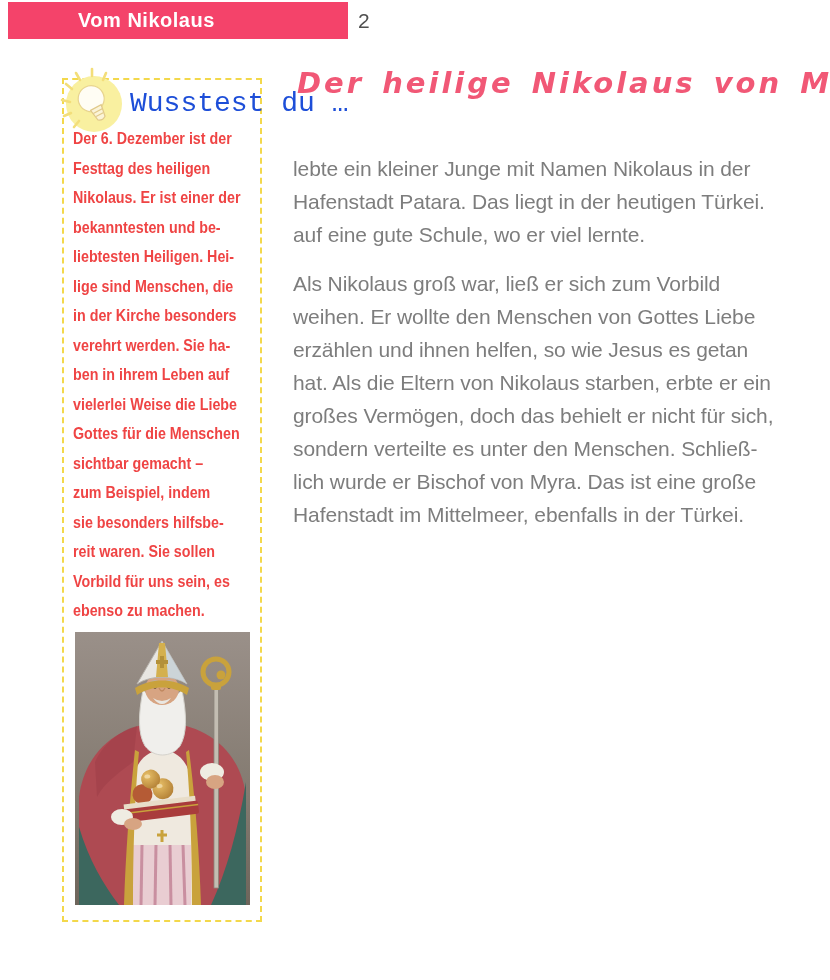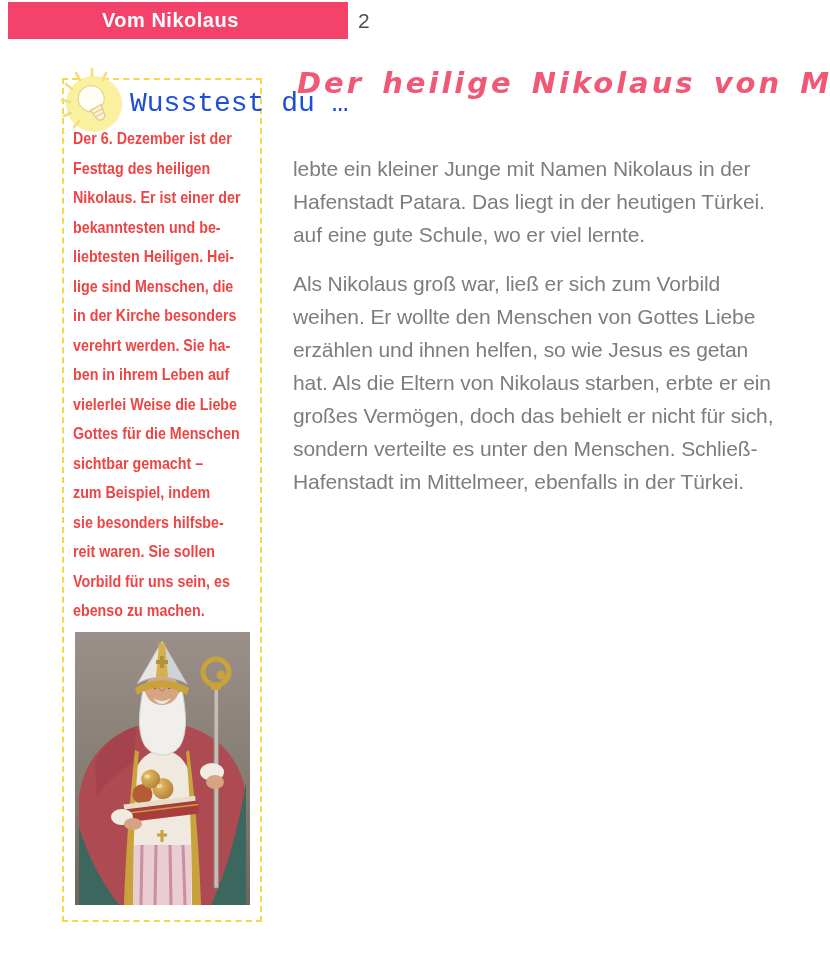--- a/index.html
+++ b/index.html
@@ -3,21 +3,21 @@
 <meta charset="utf-8">
 <style>
   html,body{margin:0;padding:0;background:#fff;}
   .page{position:relative;width:830px;height:980px;background:#fff;overflow:hidden;
         font-family:"Liberation Sans",sans-serif;}
 
   
   .header-bar{position:absolute;left:8px;top:2px;width:340px;height:37px;
               background:#f4436a;display:flex;align-items:center;}
   .header-bar span{color:#fff;font-size:20px;font-weight:bold;letter-spacing:.5px;
-                   padding-left:94px;}
+                   padding-left:70px;}
   .page-number{position:absolute;left:358px;top:9px;color:#4f4f4f;font-size:21px;}
 
   
   .infobox{position:absolute;left:62px;top:78px;width:200px;height:844px;
            border:2px dashed #f3d84b;box-sizing:border-box;}
   .bulb{position:absolute;left:-10px;top:-16px;}
   .infobox-title{position:absolute;left:66px;top:8px;color:#1d4ed8;
                  font-family:Liberation Mono, monospace;font-size:28px;white-space:nowrap;}
   .infobox-text{position:absolute;left:9px;top:44px;width:186px;color:#ef4444;}
   .sb-line{font-weight:bold;font-size:17px;line-height:29.5px;white-space:nowrap;
@@ -177,17 +177,18 @@
         </div>
     </div>
 
     <div class="para p2">
         <div class="line">Als Nikolaus groß war, ließ er sich zum Vorbild</div>
         <div class="line">weihen. Er wollte den Menschen von Gottes Liebe</div>
         <div class="line">erzählen und ihnen helfen, so wie Jesus es getan</div>
         <div class="line">hat. Als die Eltern von Nikolaus starben, erbte er ein</div>
         <div class="line">großes Vermögen, doch das behielt er nicht für sich,</div>
         <div class="line">sondern verteilte es unter den Menschen. Schließ-</div>
+        <div class="line">lich wurde er Bischof von Myra. Das ist eine große</div>
         <div class="line">Hafenstadt im Mittelmeer, ebenfalls in der Türkei.</div>
       </div>
   </div>
 
 </div>
 
 </body></html>

